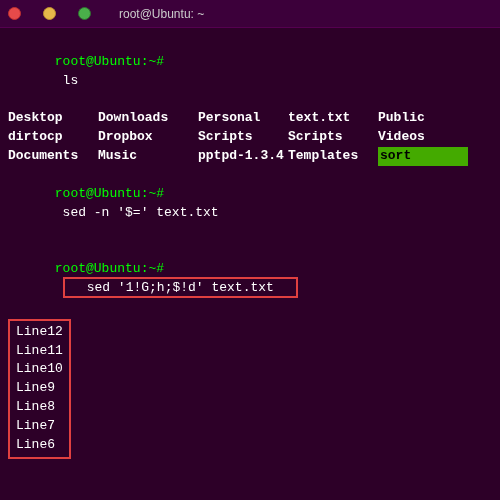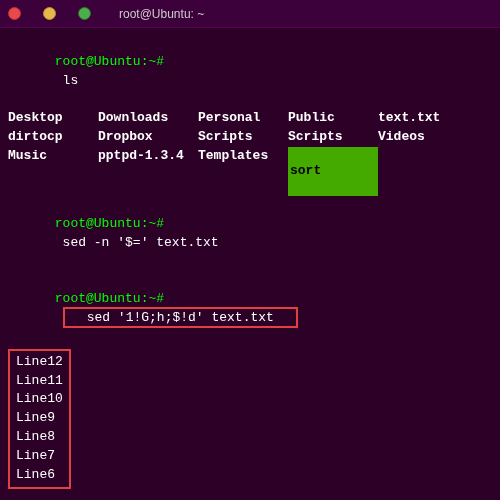--- a/index.html
+++ b/index.html
@@ -57,21 +57,21 @@
 
     .line { white-space: pre; }
 
     .green { color: #00ff00; }
     .white { color: #ffffff; }
 
     .ls-item { color: #ffffff; font-weight: bold; }
     .ls-item.highlight { 
       background: #44aa00; 
       color: #000000; 
-      padding: 15px 2px;
+      padding: 0 2px;
     }
   </style>
 </head>
 <body>
 
 <div class="window">
   <div class="title-bar">
     <span class="window-btn btn-close"></span>
     <span class="window-btn btn-min"></span>
     <span class="window-btn btn-max"></span>
@@ -84,29 +84,30 @@
     <div class="line">
       <span class="green">root@Ubuntu:~#</span>
       <span class="white"> ls</span>
     </div>
 
     
     <div style="display:grid; grid-template-columns: 90px 100px 90px 90px 90px; line-height:1.45;">
       <span class="ls-item">Desktop</span>
       <span class="ls-item">Downloads</span>
       <span class="ls-item">Personal</span>
+      <span class="ls-item">text.txt</span>
       <span class="ls-item">Public</span>
-      <span class="ls-item">text.txt</span>
 
       <span class="ls-item">dirtocp</span>
       <span class="ls-item">Dropbox</span>
       <span class="ls-item">Scripts</span>
       <span class="ls-item">Scripts</span>
       <span class="ls-item">Videos</span>
 
+      <span class="ls-item">Documents</span>
       <span class="ls-item">Music</span>
       <span class="ls-item">pptpd-1.3.4</span>
       <span class="ls-item">Templates</span>
       <span class="ls-item highlight">sort</span>
     </div>
 
     
     <div class="line">
       <span class="green">root@Ubuntu:~#</span>
       <span class="white"> sed -n '$=' text.txt</span>

